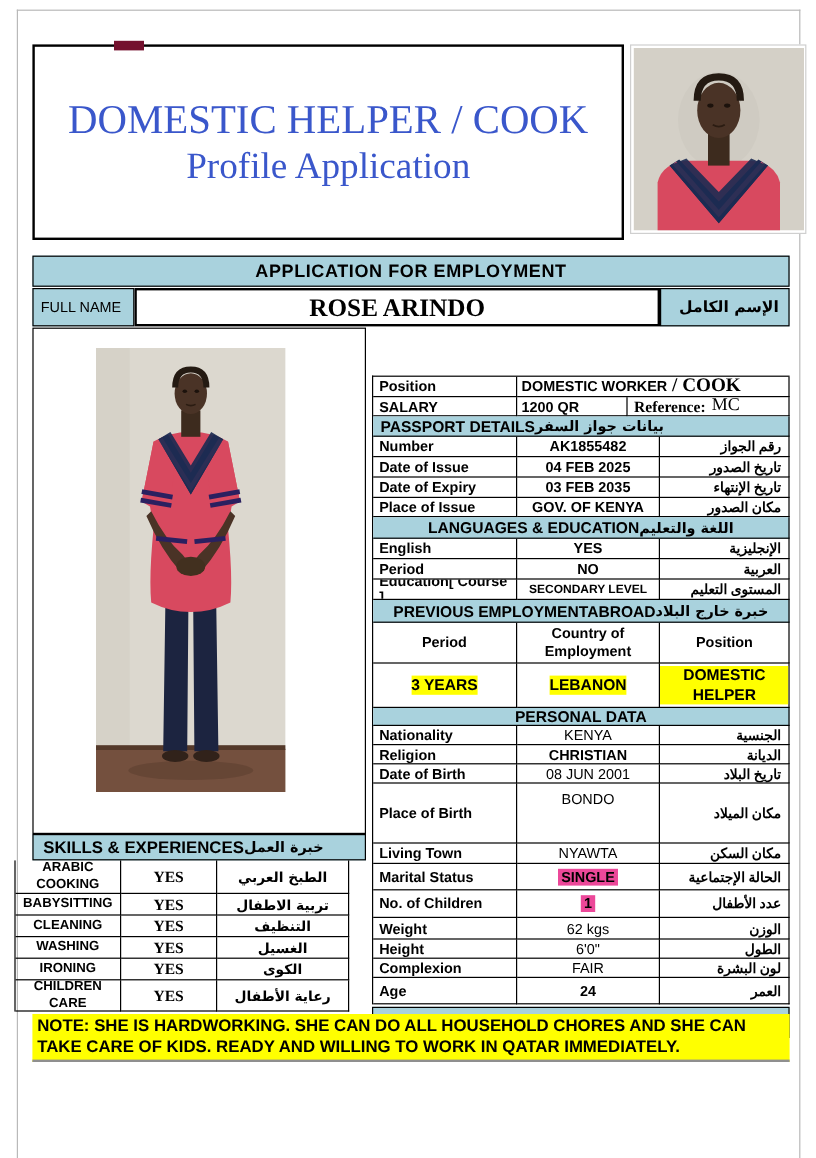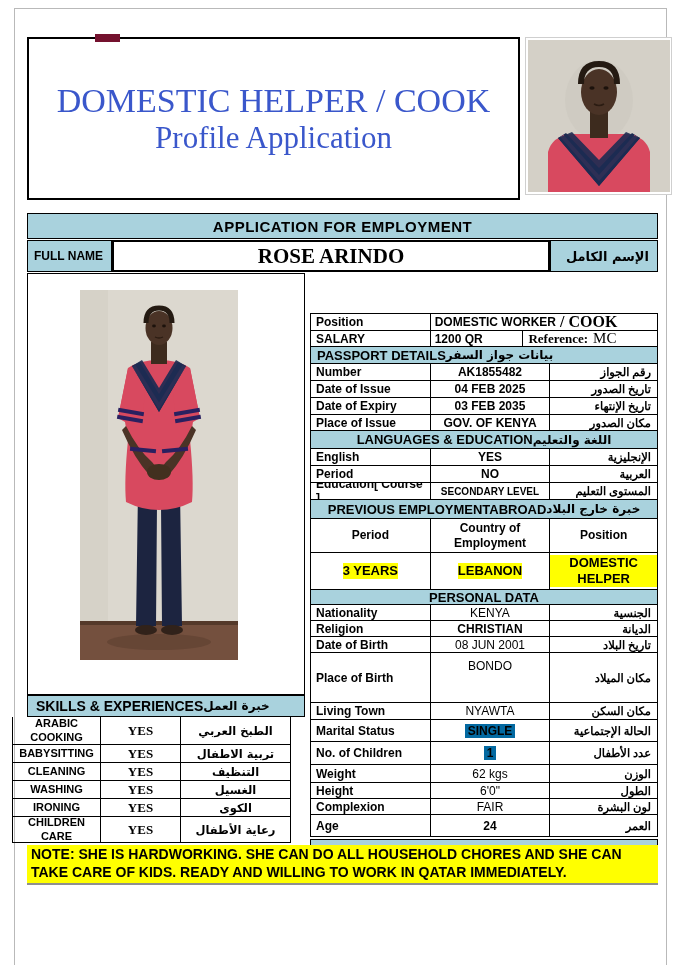--- a/index.html
+++ b/index.html
@@ -14,21 +14,21 @@
   .title-l2{font-family:"Liberation Serif",serif;font-size:31px;color:#3a57cb;line-height:1.15;}
   .title-mark{left:95px;top:34px;width:25px;height:8px;background:#74112e;}
   .headshot-box{left:525px;top:37px;width:147px;height:158px;background:#fff;border:1px solid #cfcfcf;}
   .headshot-box svg{display:block;margin:2px auto 0;}
   
   .blue{background:#a9d2dd;}
   .app-bar{left:27px;top:213px;width:631px;height:26px;border:1px solid #000;
            display:flex;align-items:center;justify-content:center;font-weight:bold;font-size:15px;letter-spacing:.5px;}
   
   .fn-label{left:27px;top:240px;width:85px;height:32px;display:flex;align-items:center;padding-left:6px;
-            font-weight:bold;font-size:12px;border:1px solid #000;}
+            font-weight:normal;font-size:12px;border:1px solid #000;}
   .fn-value{left:112px;top:240px;width:438px;height:32px;background:#fff;border:2px solid #000;
             display:flex;align-items:center;justify-content:center;
             font-family:"Liberation Serif",serif;font-weight:bold;font-size:21px;}
   .fn-ar{left:550px;top:240px;width:108px;height:32px;border:1px solid #000;
          display:flex;align-items:center;justify-content:flex-end;padding-right:8px;
          font-family:"DejaVu Sans",sans-serif;font-weight:bold;font-size:13px;}
   
   .photo-box{left:27px;top:273px;width:278px;height:422px;border:1px solid #000;background:#fff;}
   .photo-box svg{position:absolute;left:52px;top:16px;}
   
@@ -41,21 +41,21 @@
   .c3{width:108px;justify-content:flex-end;padding-right:6px;
       font-family:Liberation Serif, serif;font-weight:bold;font-size:11.5px;}
   .c23{width:228px;padding-left:4px;font-size:12px;}
   .c123{width:348px;}
   .hdr{font-weight:bold;font-size:13px;}
   .hdr-ar{font-family:"DejaVu Sans",sans-serif;font-weight:bold;font-size:12px;}
   .ctr{justify-content:center;}
   .b{font-weight:bold;}
   .serif-big{font-family:"Liberation Serif",serif;font-weight:bold;font-size:16px;margin-left:4px;}
   .serif-tel{font-family:"Liberation Serif",serif;font-weight:bold;font-size:15px;}
-  .hl{background:#0369a1;font-weight:bold;padding:0 3px;}
+  .hl{background:#ec4899;font-weight:bold;padding:0 3px;}
   .colhead{font-weight:bold;font-size:12px;text-align:center;justify-content:center;line-height:1.2;}
   .ylw-cell{justify-content:center;text-align:center;}
   .ylw-cell span{background:#ffff00;font-weight:bold;font-size:13px;line-height:1.25;}
   
   .skills-hdr{left:27px;top:695px;width:278px;height:22px;border:1px solid #000;
               display:flex;align-items:center;padding-left:8px;}
   .stable{left:12px;top:717px;width:306px;border-left:1px solid #000;}
   .sc1{width:88px;justify-content:center;text-align:center;font-weight:bold;font-size:11px;line-height:1.2;}
   .sc2{width:80px;justify-content:center;font-family:"Liberation Serif",serif;font-weight:bold;font-size:13px;}
   .sc3{width:110px;justify-content:center;font-family:"DejaVu Sans",sans-serif;font-weight:bold;font-size:11.5px;}

